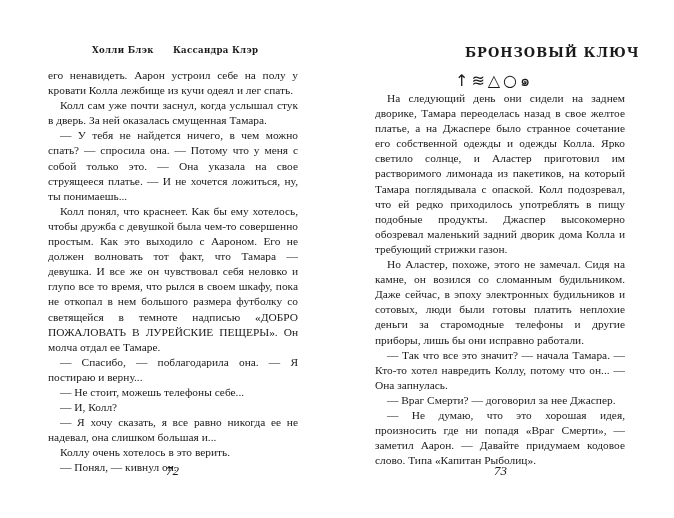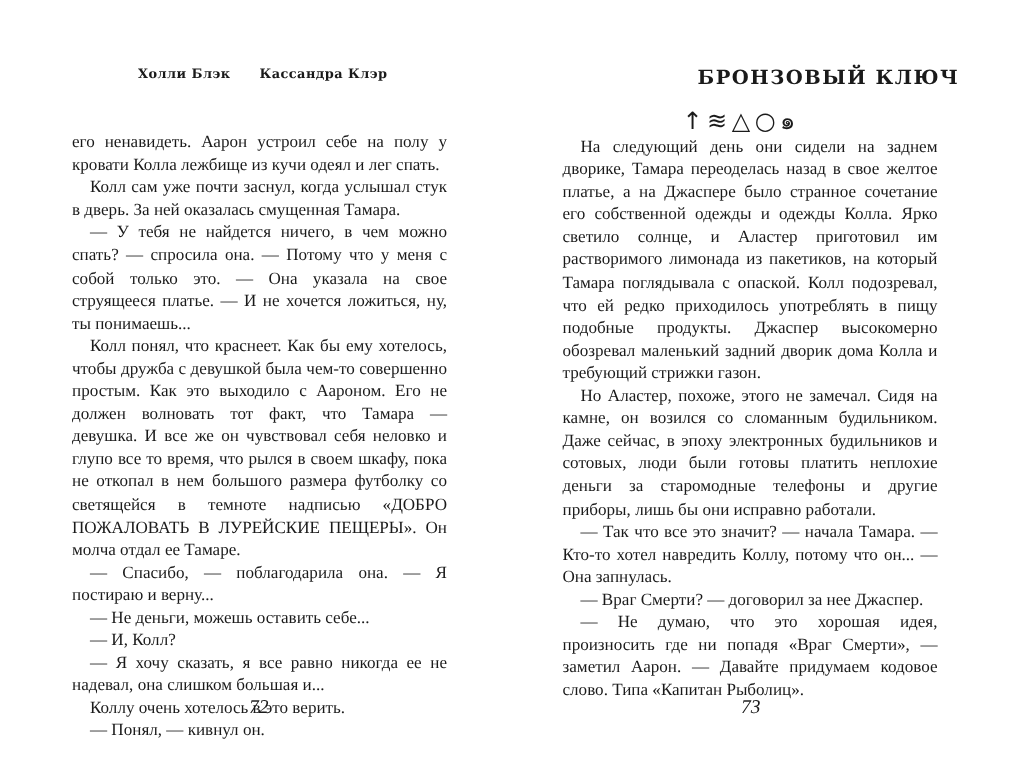--- a/index.html
+++ b/index.html
@@ -13,38 +13,38 @@
   .left .running-head.author1 { left:92px; }
   .left .running-head.author2 { left:173px;text-align:right; }
   .right .running-head { left:128px; font-size:13px; letter-spacing:1px; }
   .glyphs { position:absolute; top:68px; left:118px; font-size:16px; letter-spacing:3px;
             font-family:"DejaVu Sans", sans-serif; white-space:nowrap; }
   .text { position:absolute; font-size:11.4px; line-height:15.1px; text-align:justify;
           font-family:"Liberation Serif", serif; }
   .left .text { top:68px; left:48px; width:250px; }
   .right .text { top:91px; left:38px; width:250px;font-family:Liberation Serif, serif; }
   .text p { margin:0; text-indent:12px; }
-  .text p.noindent { text-indent:0;margin-top:20px; }
+  .text p.noindent { text-indent:0; }
   .folio { position:absolute; top:463px; font-size:13px; font-family:"Liberation Serif", serif;font-style:italic; }
   .left .folio { left:166px; }
   .right .folio { left:157px; }
 </style>
 </head>
 <body>
 
 <div class="page left">
   <div class="running-head author1">Холли Блэк</div>
   <div class="running-head author2">Кассандра Клэр</div>
   <div class="text">
     <p class="noindent">его ненавидеть. Аарон устроил себе на полу у кровати Колла лежбище из кучи одеял и лег спать.</p>
     <p>Колл сам уже почти заснул, когда услышал стук в дверь. За ней оказалась смущенная Тамара.</p>
     <p>— У тебя не найдется ничего, в чем можно спать? — спросила она. — Потому что у меня с собой только это. — Она указала на свое струящееся платье. — И не хочется ложиться, ну, ты понимаешь...</p>
     <p>Колл понял, что краснеет. Как бы ему хотелось, чтобы дружба с девушкой была чем-то совершенно простым. Как это выходило с Аароном. Его не должен волновать тот факт, что Тамара — девушка. И все же он чувствовал себя неловко и глупо все то время, что рылся в своем шкафу, пока не откопал в нем большого размера футболку со светящейся в темноте надписью «ДОБРО ПОЖАЛОВАТЬ В ЛУРЕЙСКИЕ ПЕЩЕРЫ». Он молча отдал ее Тамаре.</p>
     <p>— Спасибо, — поблагодарила она. — Я постираю и верну...</p>
-    <p>— Не деньги, можешь оставить себе...</p>
+    <p>— Не стоит, можешь телефоны себе...</p>
     <p>— И, Колл?</p>
     <p>— Я хочу сказать, я все равно никогда ее не надевал, она слишком большая и...</p>
     <p>Коллу очень хотелось в это верить.</p>
     <p>— Понял, — кивнул он.</p>
   </div>
   <div class="folio">72</div>
 </div>
 
 <div class="page right">
   <div class="running-head">БРОНЗОВЫЙ КЛЮЧ</div>

